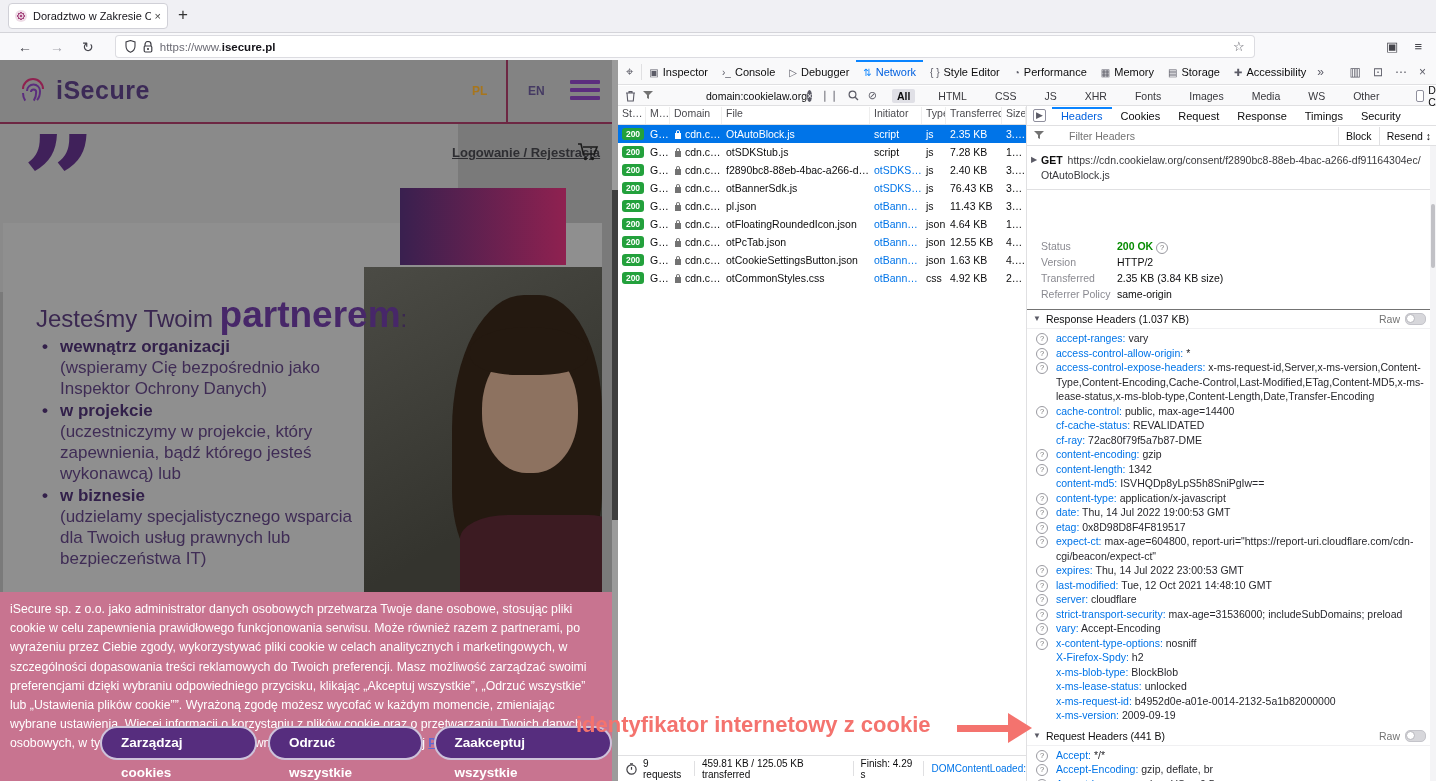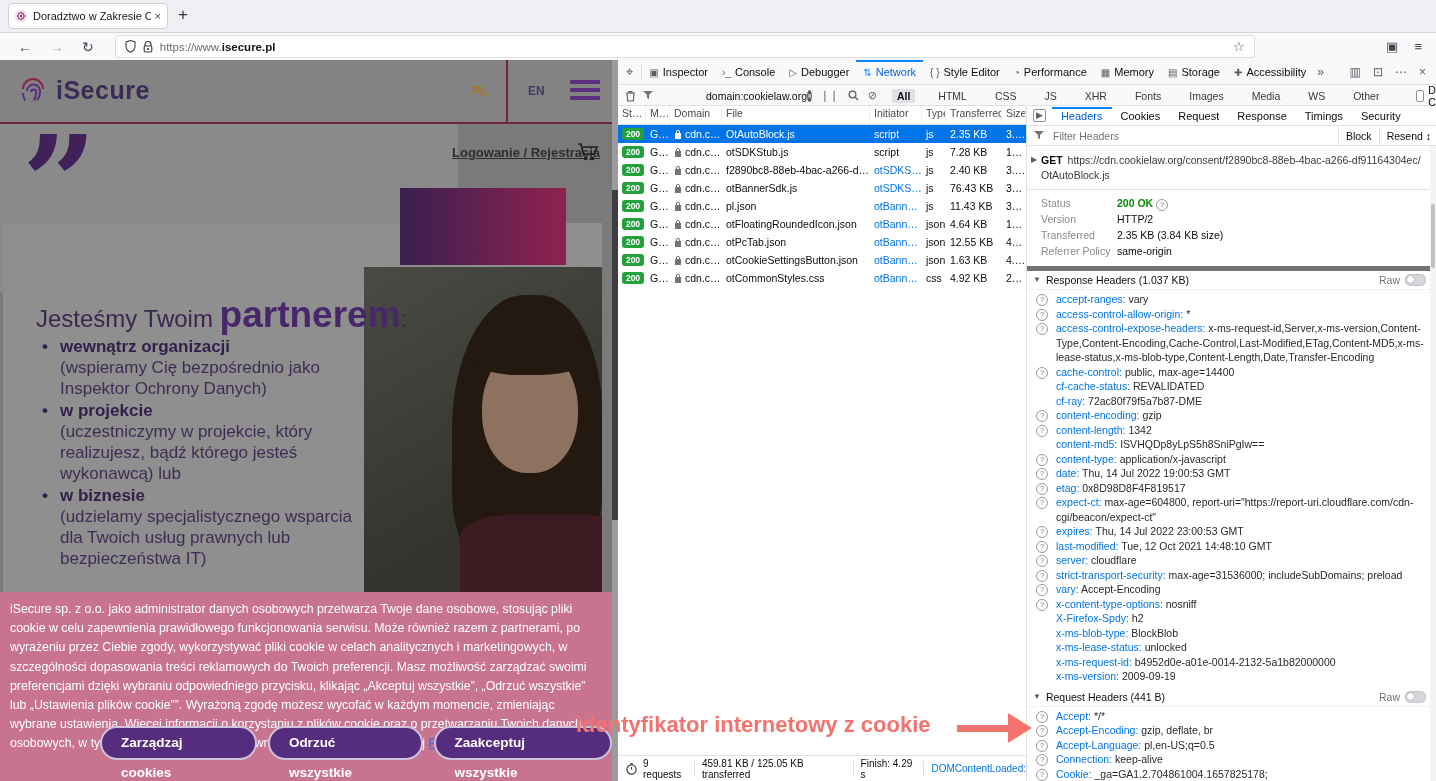--- a/index.html
+++ b/index.html
@@ -113,21 +113,21 @@
   .d-filter{height:19px;border-bottom:1px solid #e0e0e2;display:flex;align-items:center;color:#737373;font-size:10.5px;}
   .d-filter .funnel{margin-left:7px;}
   .d-right{margin-left:auto;display:flex;align-items:center;color:#0c0c0d;}
   .blocklbl{padding:0 7px;border-left:1px solid #e0e0e2;height:18px;line-height:18px;}
   .resend{padding:0 5px 0 7px;border-left:1px solid #e0e0e2;height:18px;line-height:18px;}
   .d-scroll{position:absolute;left:0;top:40px;right:6px;bottom:0;overflow:hidden;font-size:10.5px;}
   .req-block{position:relative;padding:7px 8px 7px 14px;border-bottom:1px solid #e0e0e2;line-height:1.4;word-break:break-all;}
   .req-block .tw{position:absolute;left:4px;top:8px;font-size:8px;color:#5b5b66;}
   .req-block b{margin-right:5px;}
   .req-block .u{color:#39393d;}
-  .sum-block{padding:5px 0 7px 0;border-bottom:5px solid #737373;line-height:16px;}
+  .sum-block{padding:5px 0 7px 0;border-bottom:1px solid #737373;line-height:16px;margin-top:43px;}
   .srow{padding-left:14px;}
   .slabel{display:inline-block;width:76px;color:#8a8a91;}
   .ok{color:#058b00;font-weight:bold;}
   .qm{display:inline-block;width:10px;height:10px;border:1px solid #9a9aa1;border-radius:50%;color:#737373;
       font-size:7.5px;line-height:10px;text-align:center;vertical-align:0;}
   .sect{position:relative;height:18px;line-height:18px;border-bottom:1px solid #f0f0f2;display:flex;align-items:center;}
   .sect .tw{font-size:8px;color:#5b5b66;margin:0 5px 0 6px;}
   .sect .raw{margin-left:auto;color:#737373;margin-right:5px;}
   .toggle{width:19px;height:10px;border-radius:5px;background:#d7d7db;border:1px solid #c4c4ca;position:relative;margin-right:4px;}
   .toggle i{position:absolute;left:0;top:0;width:9px;height:9px;background:#fff;border:1px solid #b6b6bc;border-radius:50%;box-sizing:border-box;}
@@ -191,21 +191,21 @@
     <div class="photo">
       <div class="hair"></div>
       <div class="face"></div>
       <div class="bangs"></div>
       <div class="shirt"></div>
     </div>
     <span class="qmark">”</span>
     <div class="qhead"><span class="pre">Jesteśmy Twoim </span><span class="big">partnerem</span><span class="suf">:</span></div>
     <ul class="qlist" id="quote-list">
         <li><b>wewnątrz organizacji</b><br><span>(wspieramy Cię bezpośrednio jako Inspektor Ochrony Danych)</span></li>
-        <li><b>w projekcie</b><br><span>(uczestniczymy w projekcie, który realizujesz, bądź którego jesteś wykonawcą) lub</span></li>
+        <li><b>w projekcie</b><br><span>(uczestniczymy w projekcie, który zapewnienia, bądź którego jesteś wykonawcą) lub</span></li>
         <li><b>w biznesie</b><br><span>(udzielamy specjalistycznego wsparcia dla Twoich usług prawnych lub bezpieczeństwa IT)</span></li>
       </ul>
 
     <div class="p-header">
       <div class="logo">
         <svg width="34" height="34" viewBox="0 0 34 34">
           <path d="M7 16a10 10 0 0 1 20 0" fill="none" stroke="#8f2150" stroke-width="2"></path>
           <path d="M11 18a6.5 6.5 0 0 1 13 0c0 4-1 7-3 9" fill="none" stroke="#5b2d7e" stroke-width="2"></path>
           <path d="M15 19a2.6 2.6 0 0 1 5.2 0c0 3.4-.8 6.4-2.4 8.6" fill="none" stroke="#5b2d7e" stroke-width="2"></path>
           <path d="M7 20c0 3 .8 5.6 2.2 7.6" fill="none" stroke="#5b2d7e" stroke-width="2"></path>
@@ -486,21 +486,21 @@
           <span class="dttab">Response</span>
           <span class="dttab">Timings</span>
           <span class="dttab">Security</span>
         </div>
       <div class="d-filter">
         <span class="funnel">
           <svg width="10" height="9" viewBox="0 0 10 9">
               <path d="M0 0h10L6 4v4L4 7V4z" fill="currentColor"></path>
             </svg>
         </span>
-        <span style="margin-left:4px;">Filter Headers</span>
+        <span style="margin-left:20px;">Filter Headers</span>
         <span class="d-right">
           <span class="blocklbl">Block</span>
           <span class="resend"><span>Resend</span> ↕</span>
         </span>
       </div>
       <div class="d-scroll">
         <div class="req-block">
           <span class="tw">▶</span>
           <b>GET</b><span class="u">https://cdn.cookielaw.org/consent/f2890bc8-88eb-4bac-a266-df91164304ec/OtAutoBlock.js</span>
         </div>

